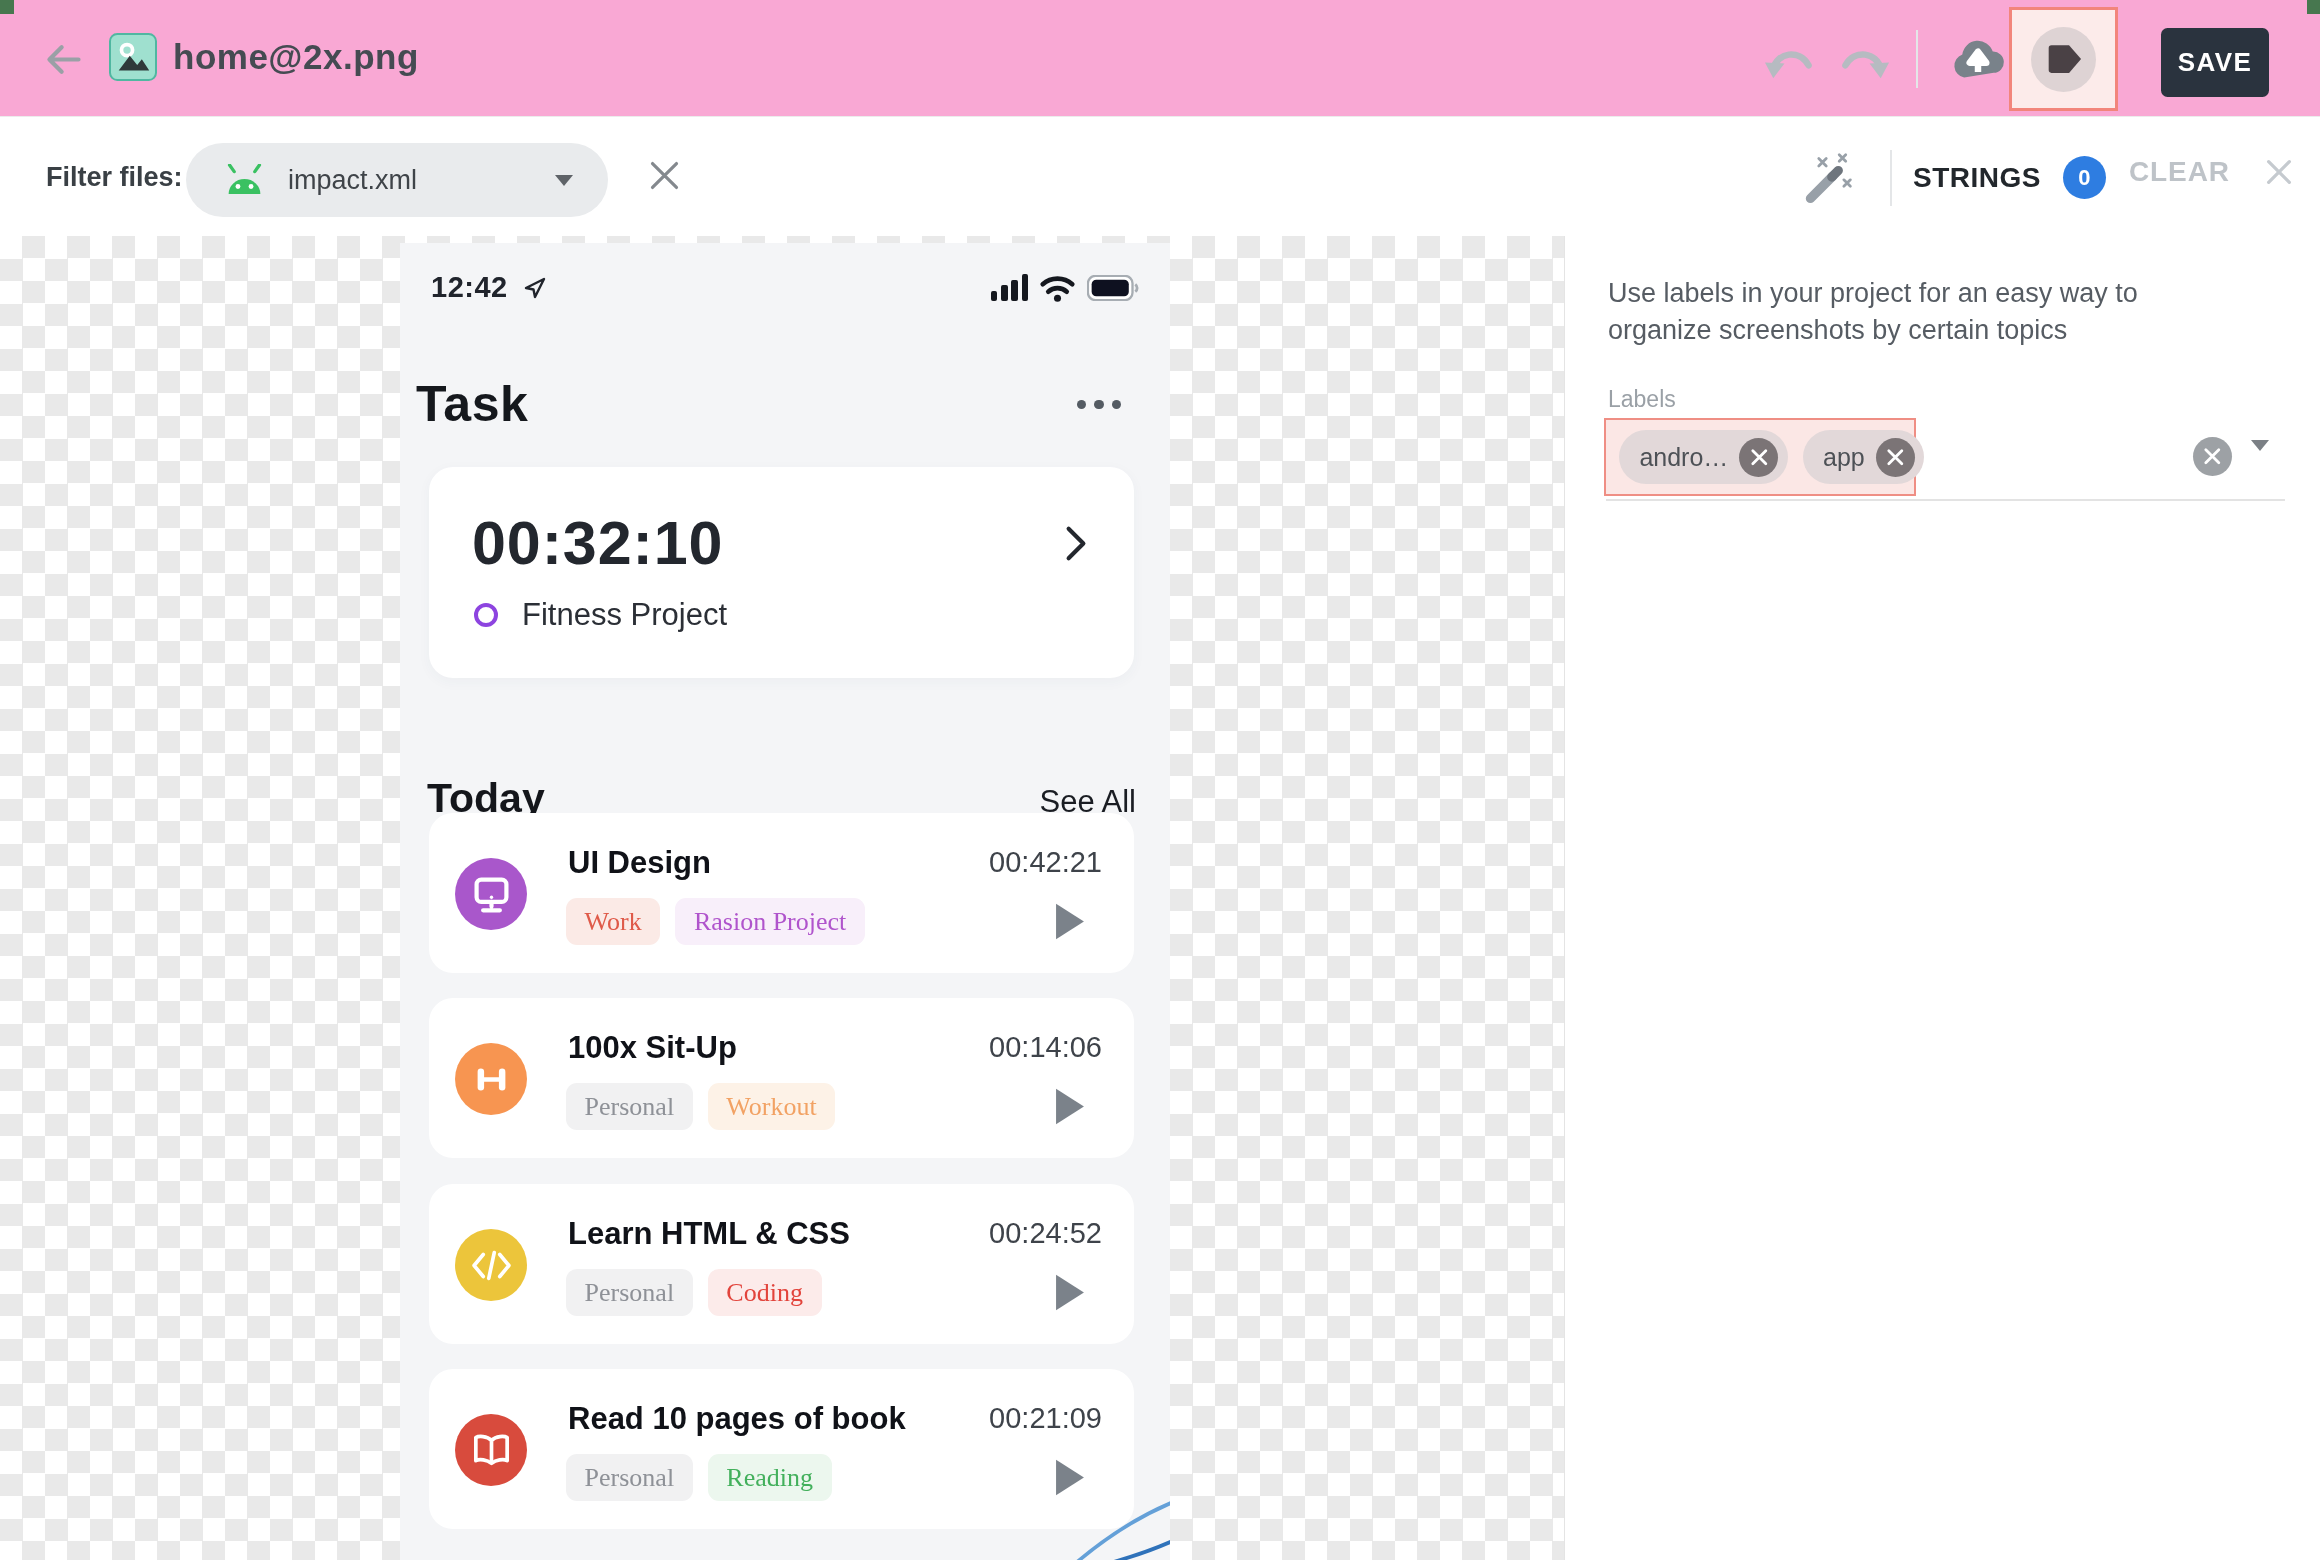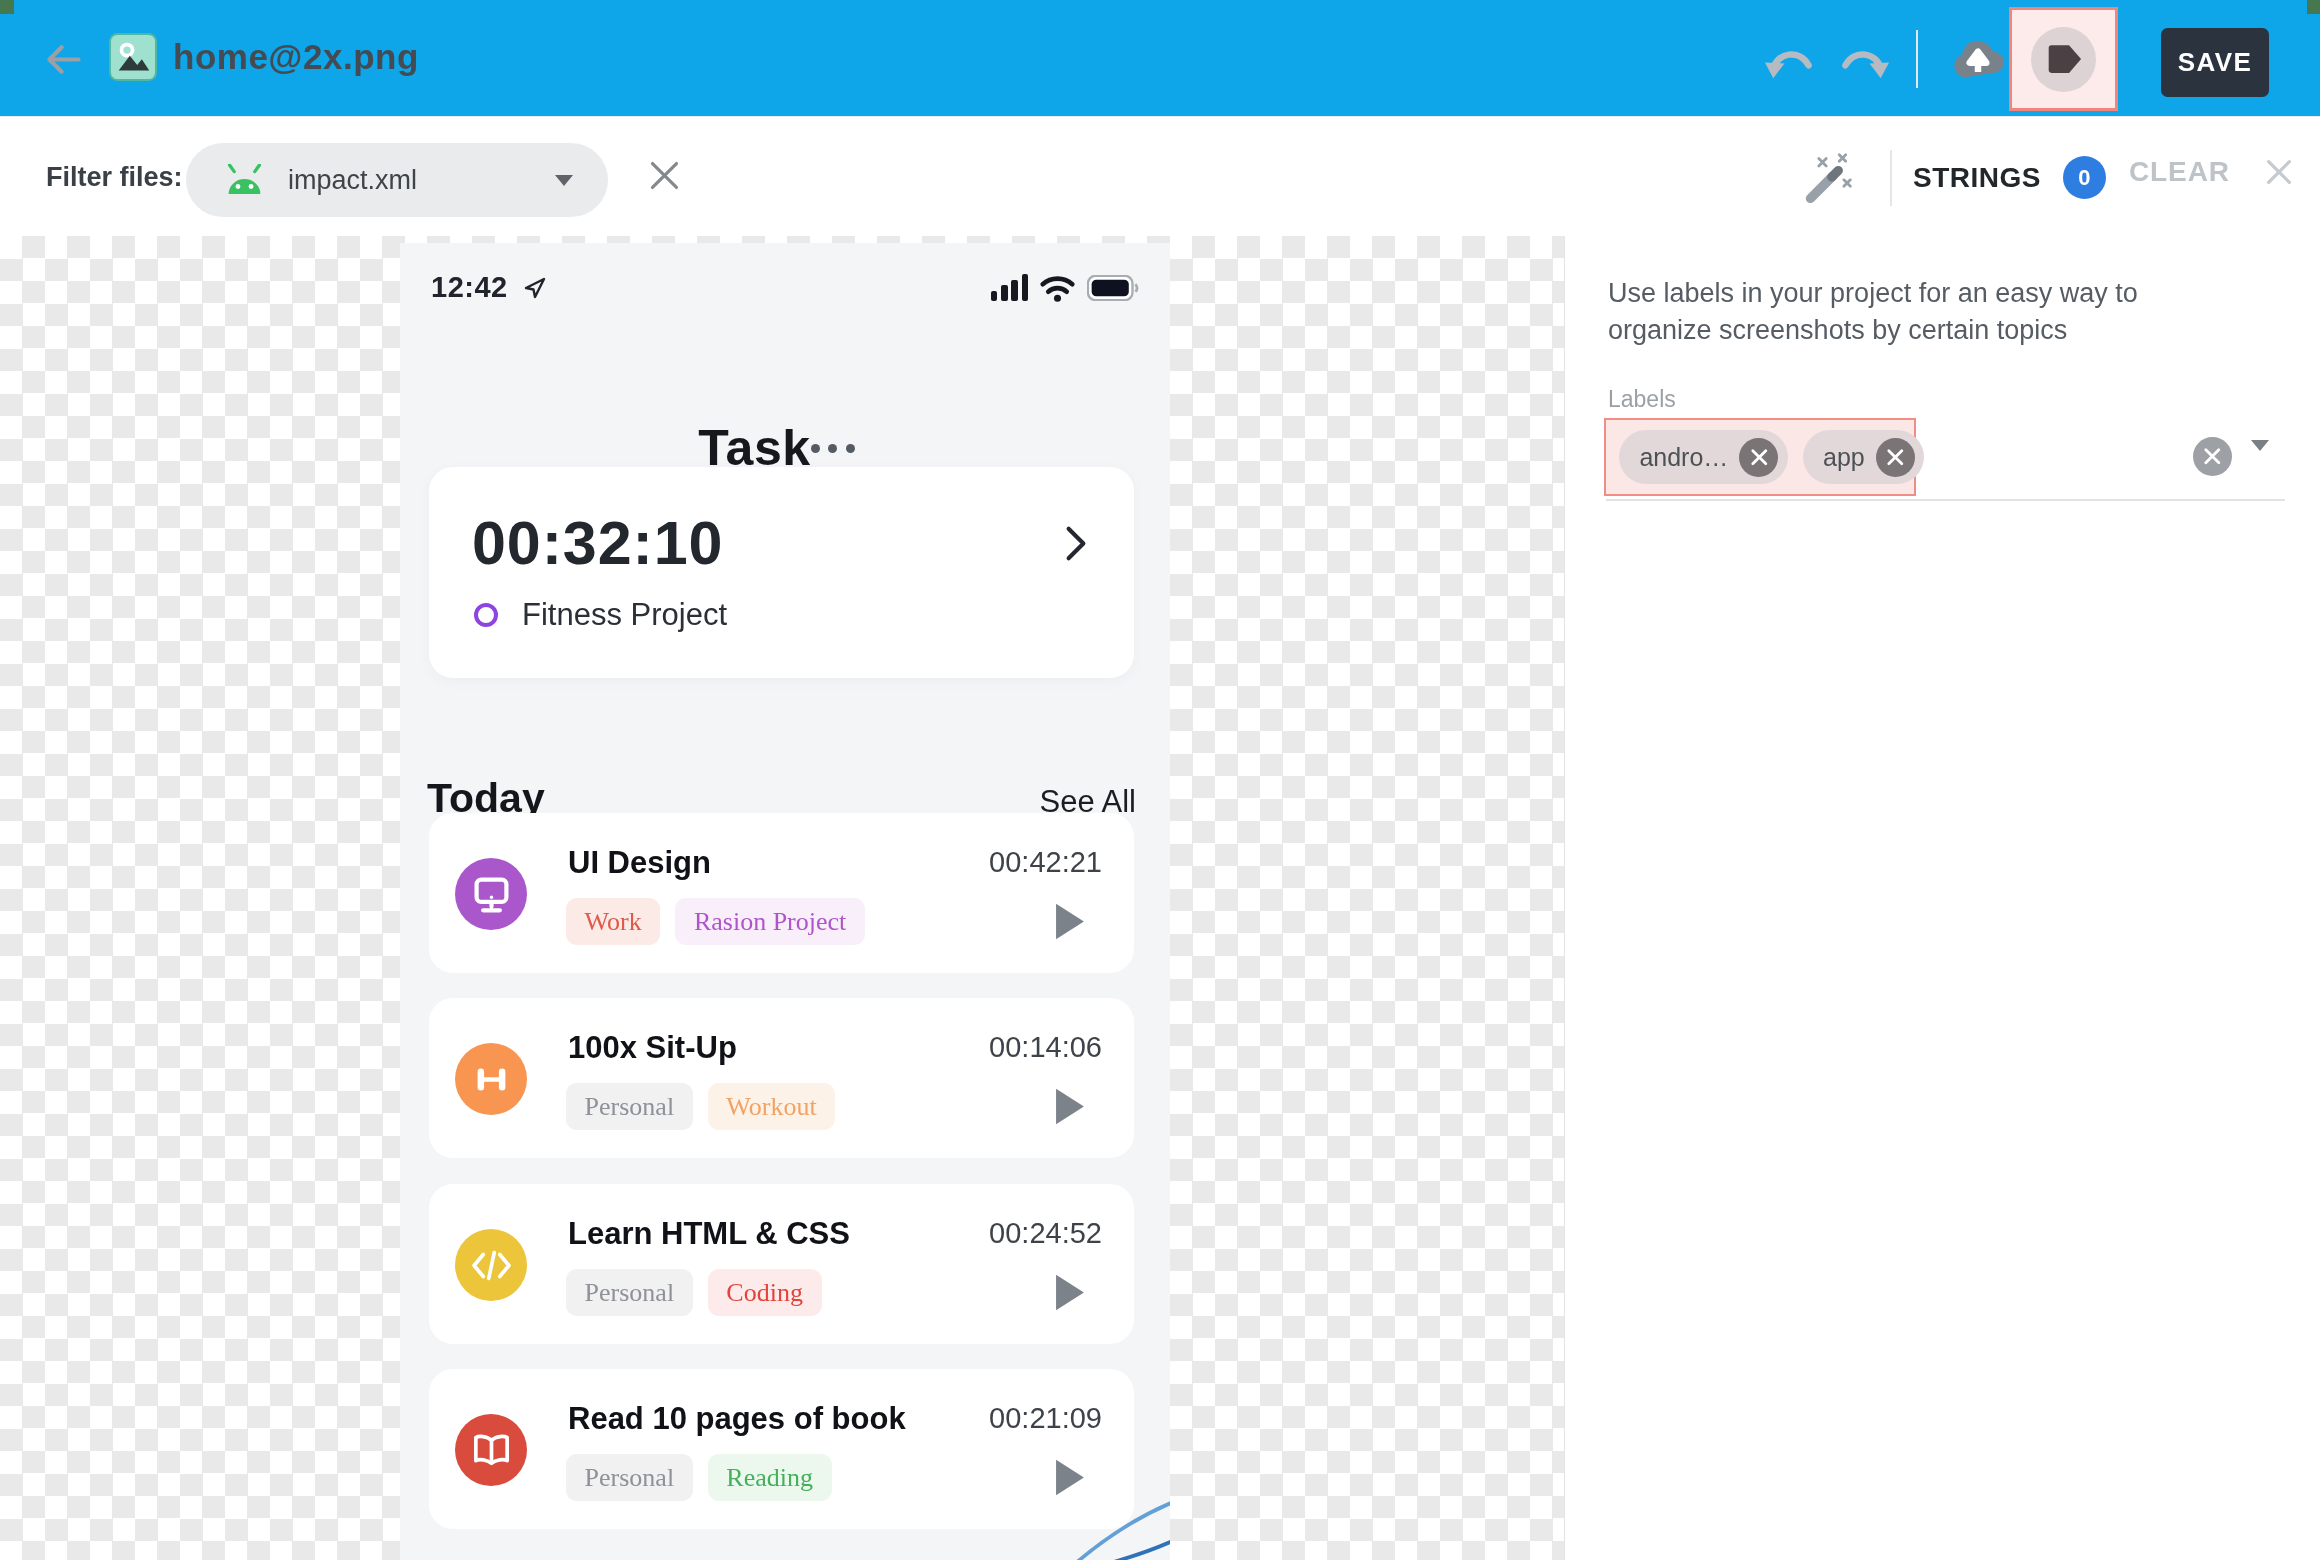--- a/index.html
+++ b/index.html
@@ -4,21 +4,21 @@
 <style>
   * { margin:0; padding:0; box-sizing:border-box; }
   html,body { background:#ffffff; }
   #app {
     position:relative; width:2321px; height:1560px; overflow:hidden;
     font-family:"Liberation Sans", sans-serif; background:#ffffff;
   }
   
   .topbar {
     position:absolute; left:0; top:0; width:2321px; height:117px;
-    background:#0ea5e9; border-bottom:1.9px solid #ececec; z-index:5;
+    background:#f9a8d4; border-bottom:1.9px solid #ececec; z-index:5;
   }
   .back-btn { position:absolute; left:41px; top:37px; width:45px; height:45px; cursor:pointer; }
   .file-icon {
     position:absolute; left:109px; top:33px; width:48px; height:48px;
     background:#9fe0cf; border:2.8px solid #50b7a1; border-radius:8.3px;
     display:flex; align-items:center; justify-content:center;
   }
   .doc-title {
     position:absolute; left:173px; top:37px; font-size:35px; font-weight:700;
     color:#454b52; letter-spacing:0.5px;
@@ -79,22 +79,22 @@
   .status-row {
     position:absolute; left:0; top:24px; width:100%; height:41px;
     display:flex; align-items:center; padding:0 31px;
   }
   .status-time { font-size:29px; font-weight:600; color:#20242c; letter-spacing:0.5px; }
   .status-row .nav-arrow { margin-left:15px; }
   .status-right { margin-left:auto; display:flex; align-items:center; gap:11px; }
   .sig-bars { display:flex; align-items:flex-end; gap:3.7px; }
   .sig-bars i { display:block; width:6.5px; background:#15181f; border-radius:1.9px; }
   .screen-head {
-    position:absolute; left:24px; top:132px; width:722px;
-    display:flex; align-items:center; justify-content:center;margin-top:44px;
+    position:absolute; left:16px; top:132px; width:722px;
+    display:flex; align-items:center; justify-content:space-between;
   }
   .screen-title { font-size:50px; font-weight:800; color:#15181d; letter-spacing:0.5px; }
   .dots { display:flex; gap:8.3px; padding-right:16.7px; }
   .dots i { width:9.3px; height:9.3px; border-radius:50%; background:#545b63; }
   .timer-card {
     position:absolute; left:29px; top:224px; width:705px; height:211px;
     background:#ffffff; border-radius:24px; box-shadow:0 3.7px 13px rgba(60,70,90,0.04);
   }
   .timer-row { position:absolute; left:43px; right:46px; top:41px; display:flex; align-items:center; justify-content:space-between; }
   .timer-value { font-size:61px; font-weight:800; color:#23272e; letter-spacing:0.9px; }

